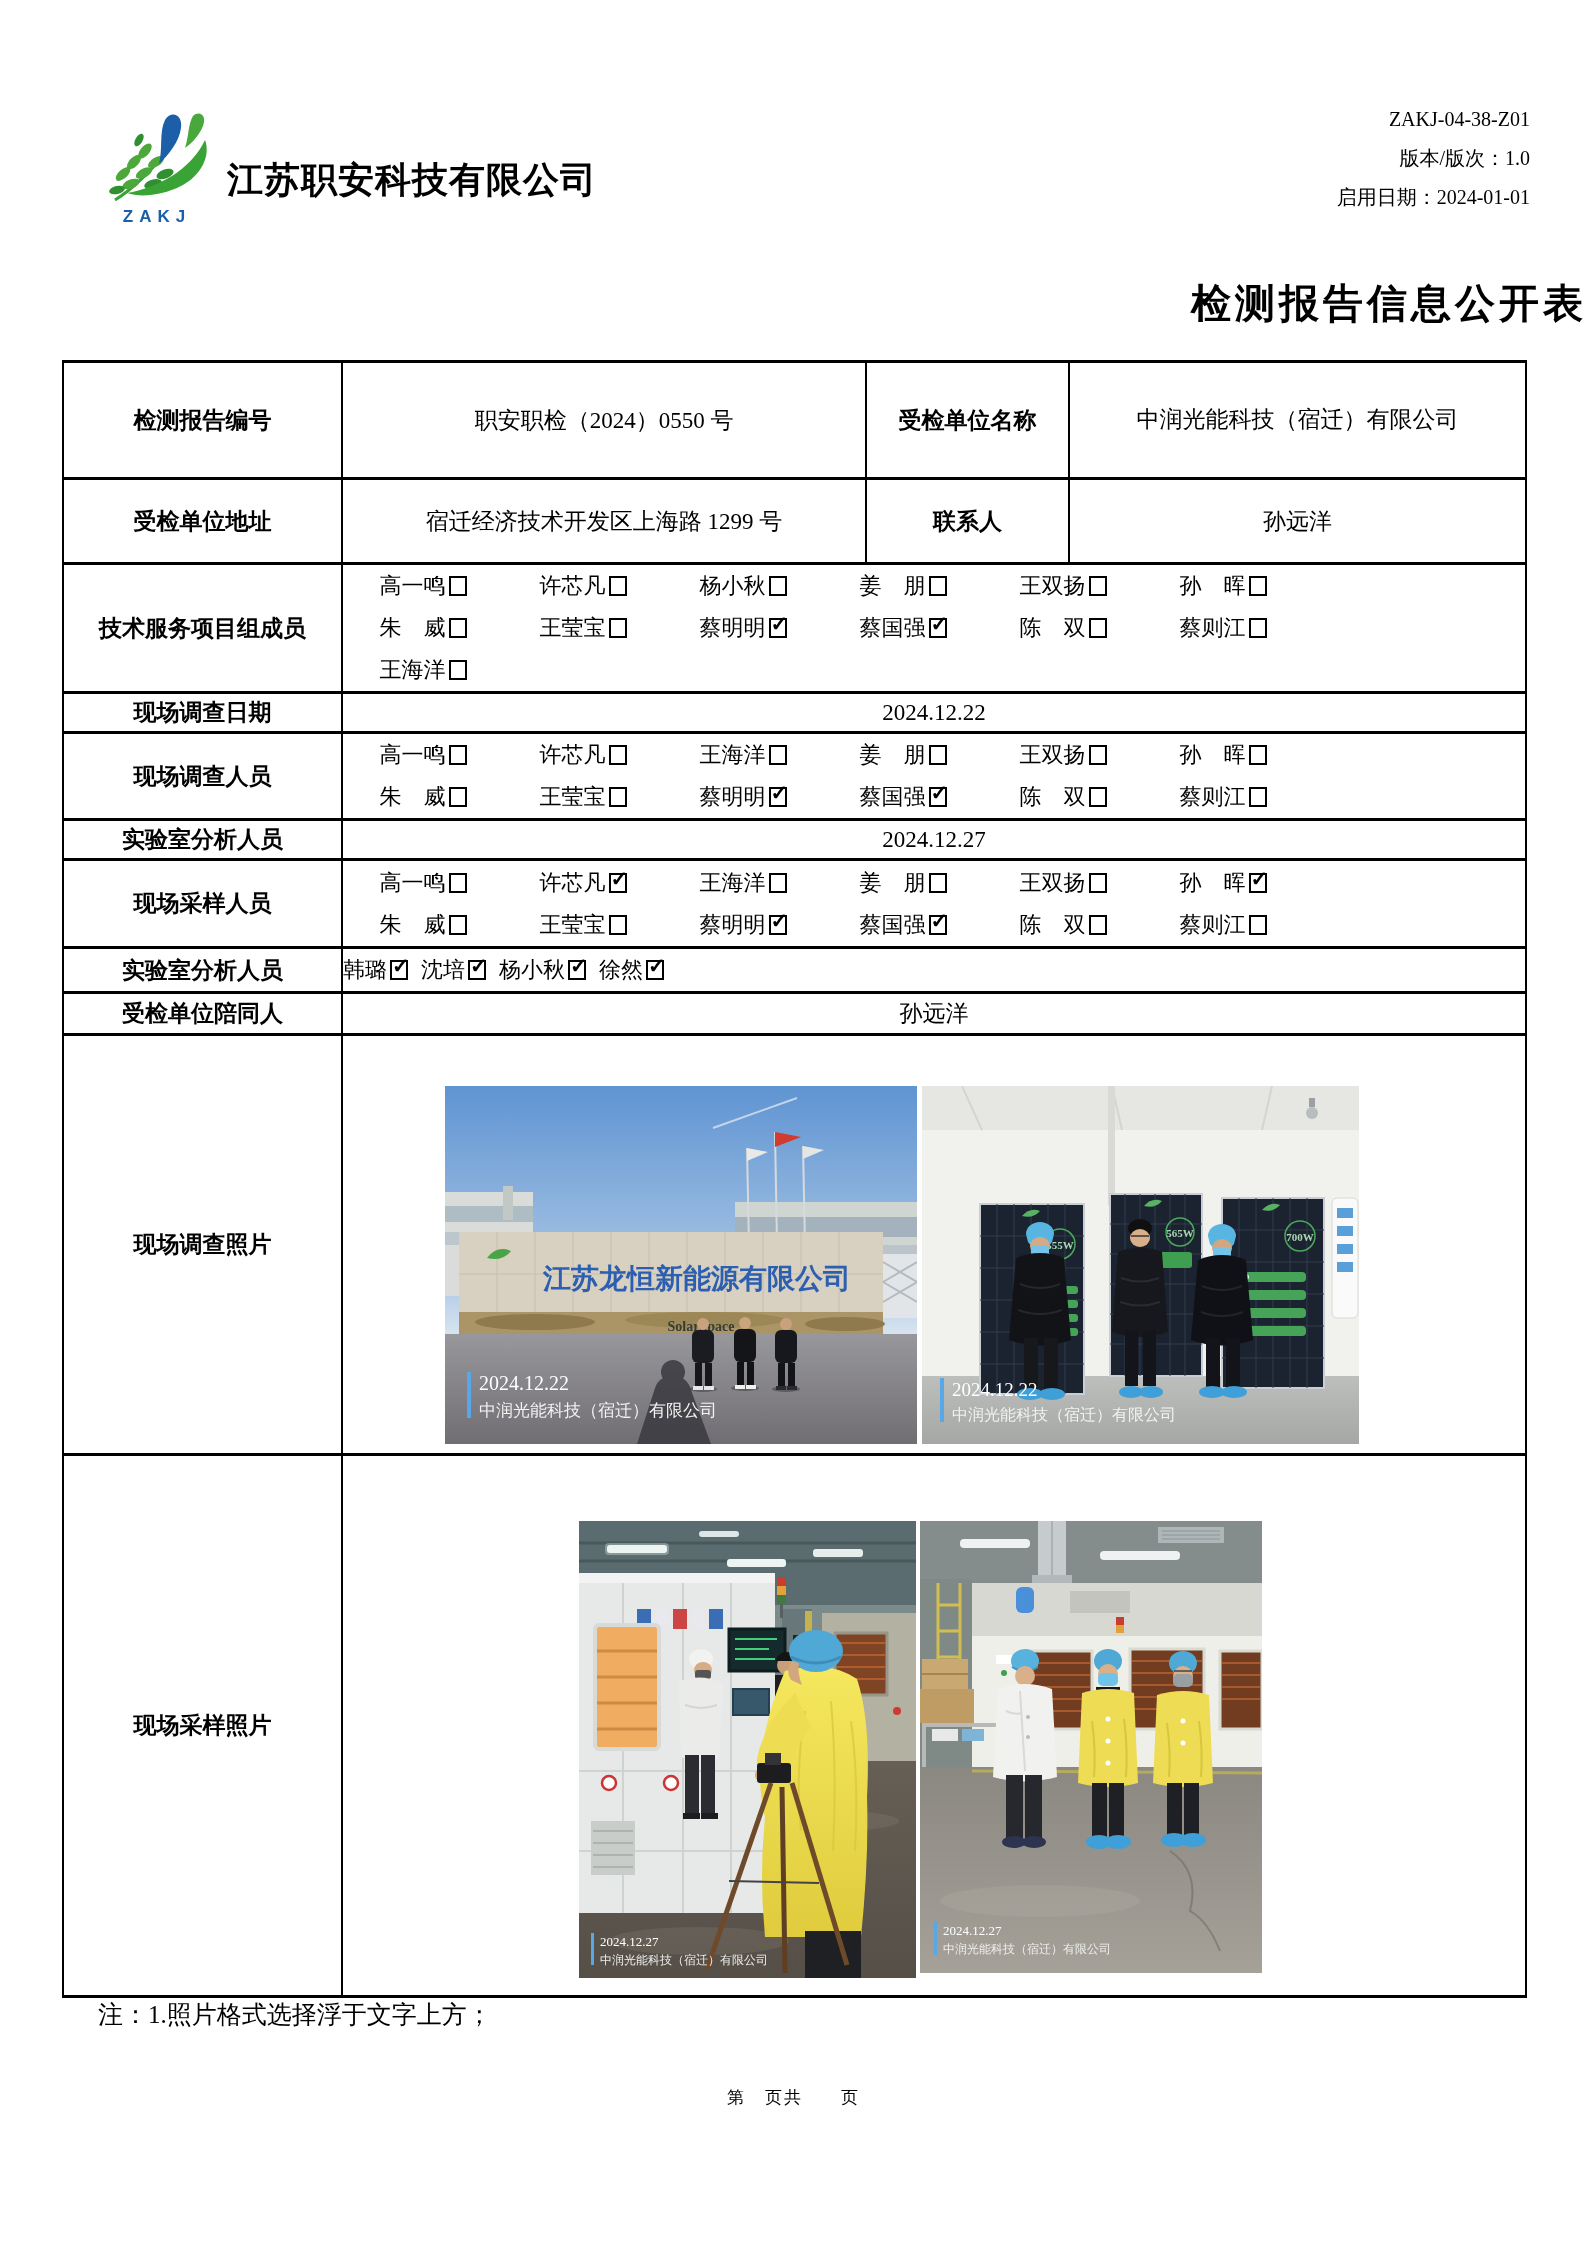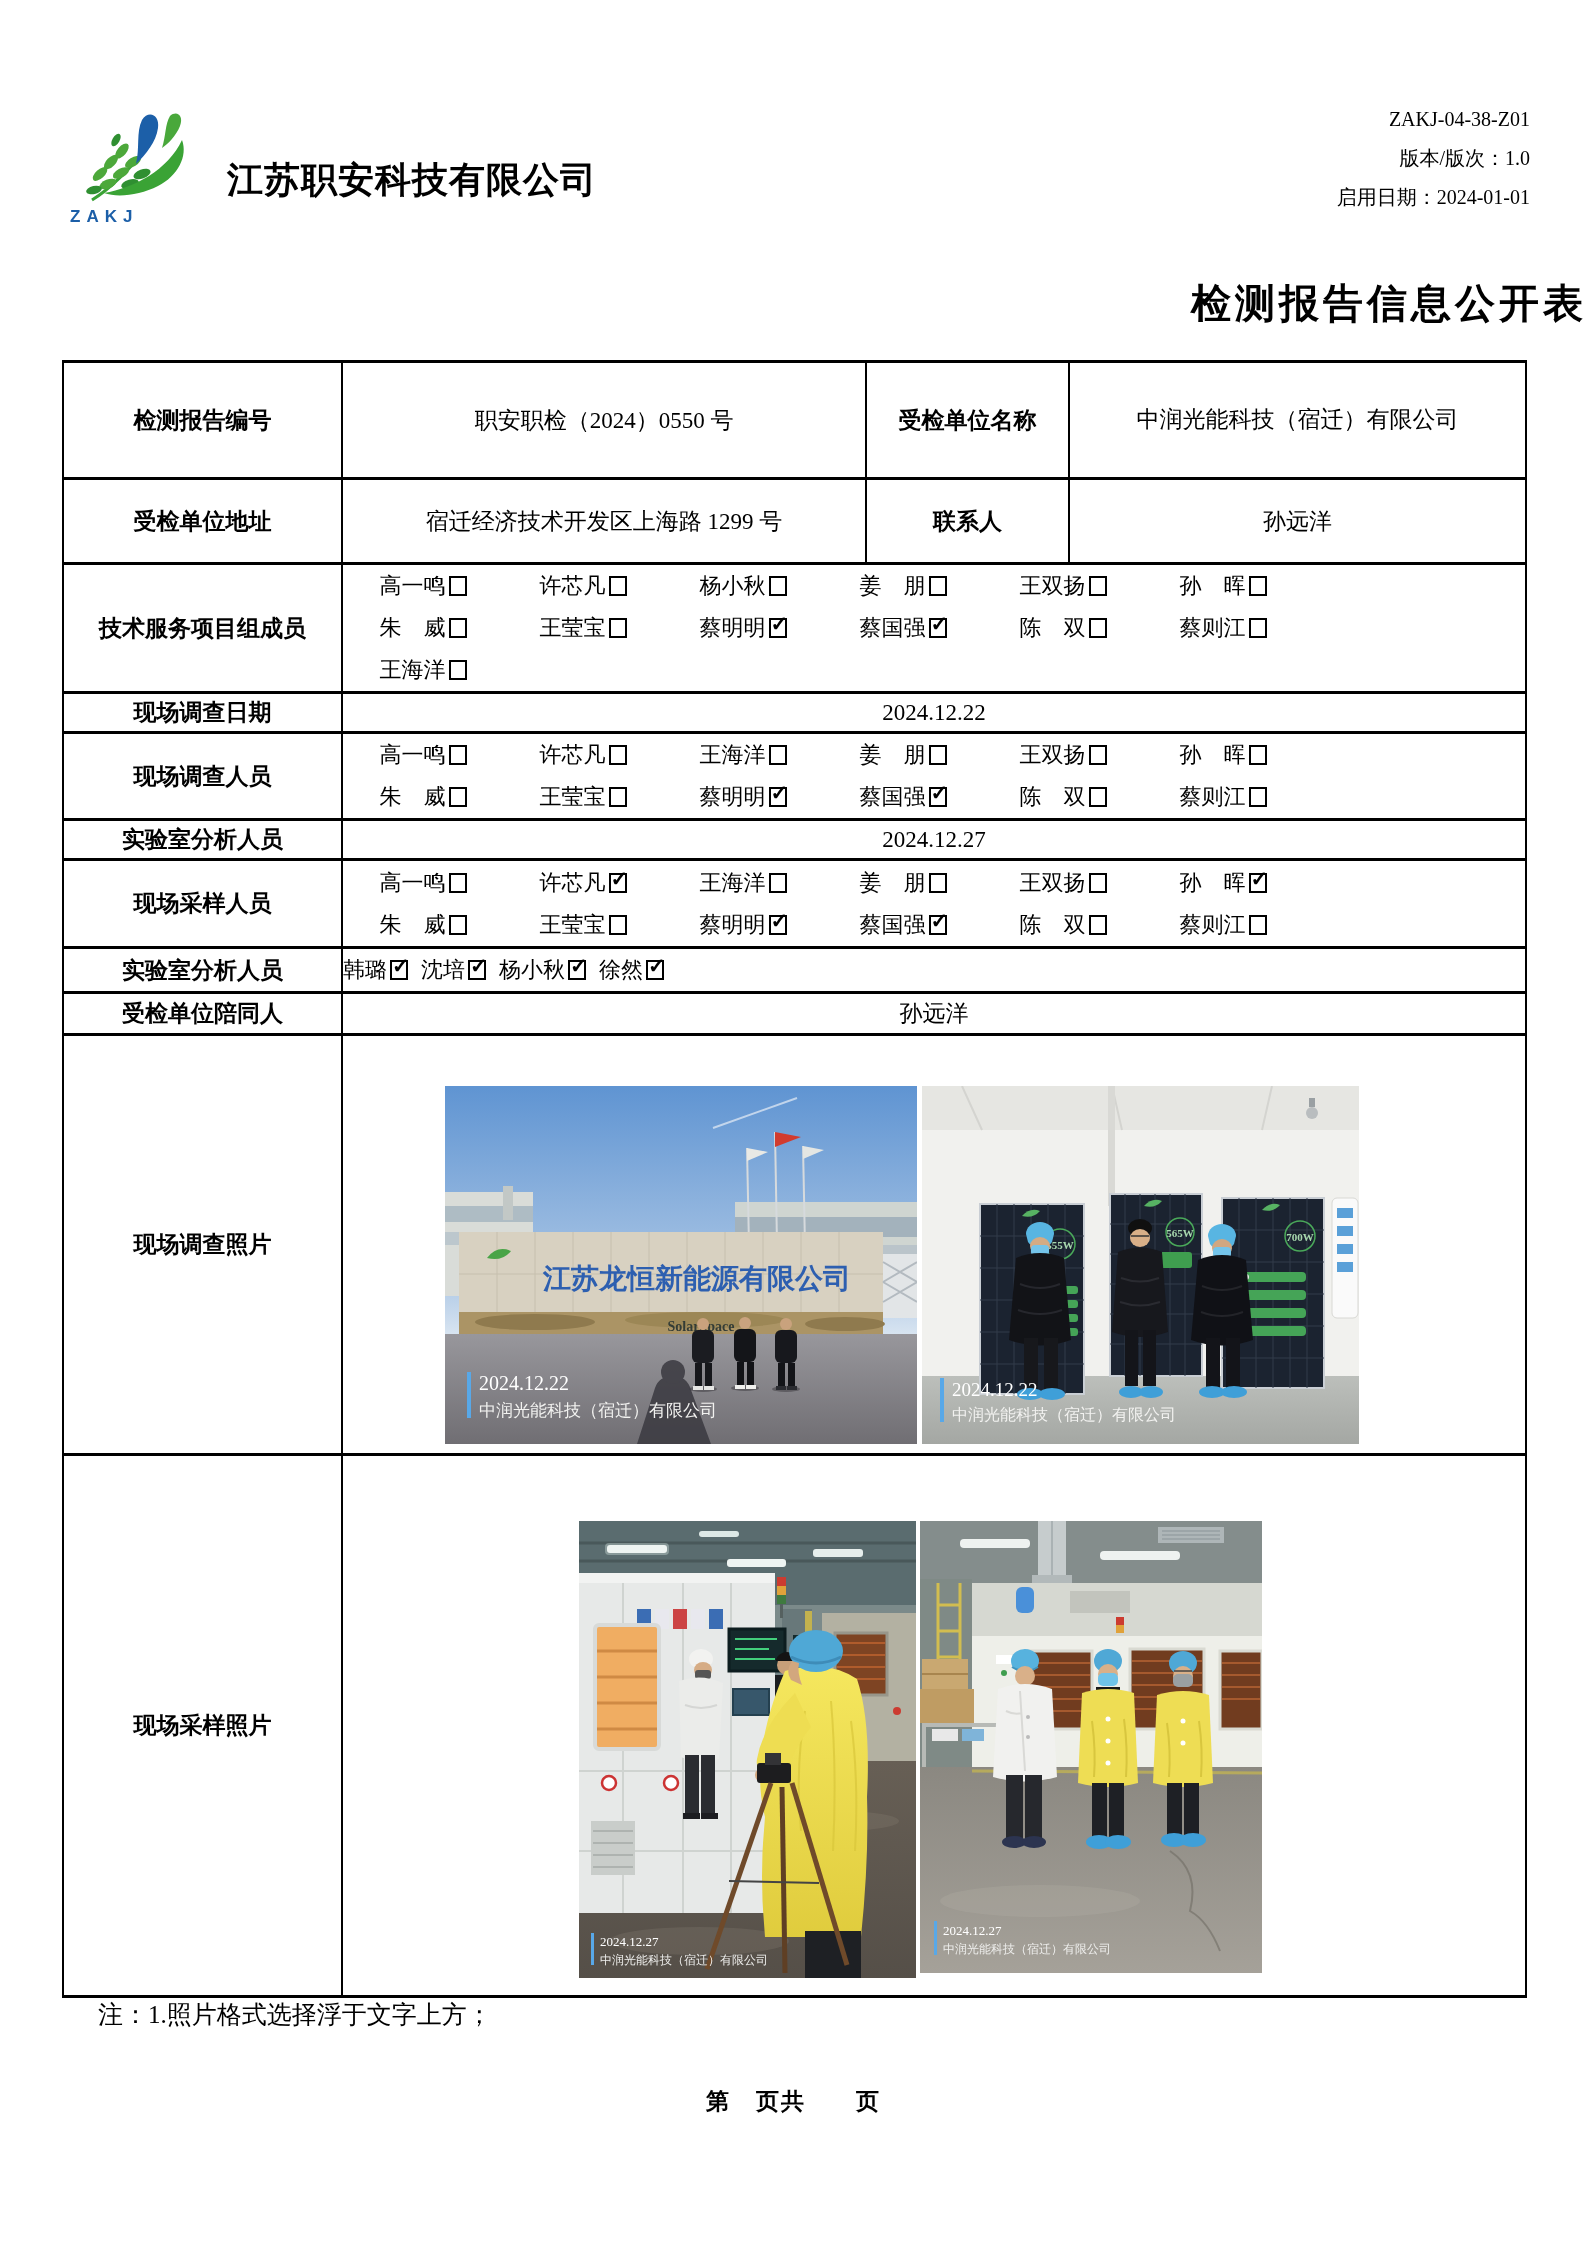--- a/index.html
+++ b/index.html
@@ -1,19 +1,19 @@
 <!DOCTYPE html>
 <html><head>
 <meta charset="utf-8">
 <style>
   html,body{margin:0;padding:0;background:#888;}
   .page{position:relative;width:1587px;height:2245px;background:#fff;margin:0 auto;
         font-family:"Liberation Serif","DejaVu Serif",serif;color:#000;overflow:hidden;}
   
-  .hdr-logo{position:absolute;left:70px;top:110px;width:128px;}
+  .hdr-logo{position:absolute;left:93px;top:110px;width:128px;text-align:center;}
   .hdr-logo svg{display:block;margin:0 auto;}
   .logo-zakj{color:#1c5fa8;font-weight:bold;font-size:17px;letter-spacing:6px;
              font-family:"Liberation Sans",sans-serif;margin-top:1px;}
   .hdr-company{position:absolute;left:227px;top:156px;font-size:36px;letter-spacing:1px;font-weight:bold;}
   .hdr-right{position:absolute;right:57px;top:100px;text-align:right;font-size:20px;line-height:39px;}
   
   .doc-title{position:absolute;left:0;width:100%;top:276px;text-align:right;
              font-size:40px;font-weight:bold;letter-spacing:4px;}
   
   table.form{position:absolute;left:62px;top:360px;width:1463px;border-collapse:collapse;table-layout:fixed;}
@@ -34,21 +34,21 @@
   .compact .mitem{flex:0 0 auto;margin-right:13px;}
   .cbox{display:inline-block;width:14px;height:16px;border:2.5px solid #000;
         margin-left:3px;position:relative;vertical-align:-3px;}
   .cbox .tick{position:absolute;left:0;top:-7px;font:bold 21px "Liberation Sans",sans-serif;line-height:1;}
   td.photocell{vertical-align:top;text-align:left;}
   .photo-row-a{padding:40px 0 0 102px;display:flex;gap:5px;}
   .photo-row-b{padding:47px 0 0 236px;display:flex;gap:4px;}
   svg text{font-family:"Liberation Serif","DejaVu Serif",serif;}
   
   .note{position:absolute;left:98px;top:1998px;font-size:25px;}
-  .footer{position:absolute;left:0;width:100%;top:2086px;text-align:center;font-size:23px;letter-spacing:2px;font-weight:bold;}
+  .footer{position:absolute;left:0;width:100%;top:2086px;text-align:center;font-size:17px;letter-spacing:2px;}
 </style>
 </head>
 <body>
 
 <div class="page">
 
   <div class="hdr-logo">
     <svg width="112" height="96" viewBox="0 0 112 96">
       <path d="M14 90 Q40 74 72 34" stroke="#3aa335" stroke-width="3" fill="none"></path>
       <g fill="#4ca83a">

